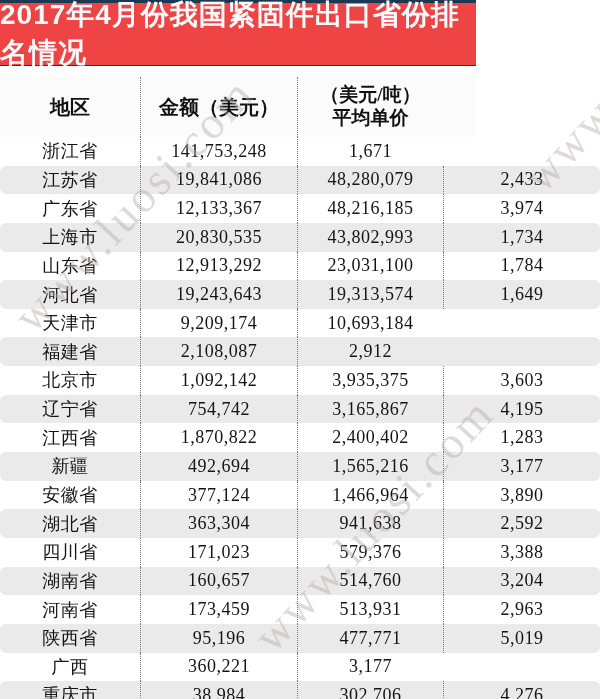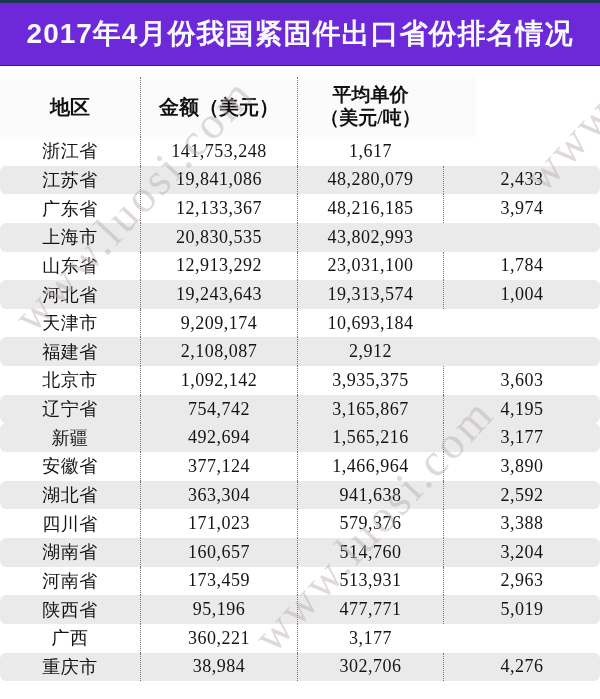--- a/index.html
+++ b/index.html
@@ -2,22 +2,22 @@
 <html><head>
 <meta charset="utf-8">
 <style>
   * { margin:0; padding:0; box-sizing:border-box; }
   body { background:#ffffff; font-family:"Liberation Serif", "DejaVu Serif", serif; }
   .page {
     position:relative; width:600px; height:699px;
     background:#ffffff; overflow:hidden;
   }
   .title-bar {
-    position:absolute; left:0; top:0; width:600px; height:66px;
-    background:#6d28d9; border-top:3px solid #1B3854; border-bottom:1px solid #1B3854;
+    position:absolute; left:0; top:0; width:476px; height:66px;
+    background:#ef4444; border-top:3px solid #1B3854; border-bottom:1px solid #1B3854;
     display:flex; align-items:center; justify-content:center;
   }
   .title-bar .title {
     color:#F7FAFD; font-size:28px; font-weight:bold; letter-spacing:1px;
     font-family:"Liberation Sans", "DejaVu Sans", sans-serif;
   }
   .table { position:absolute; left:0; top:66px; width:476px;margin-top:11px; }
   .thead {
     display:grid; grid-template-columns:140px 157px 146px 157px;
     height:60px; background:#FBFBFB;
@@ -62,58 +62,59 @@
 
   <div class="table">
     <div class="thead">
       <div class="hcell">
         <span>地区</span>
       </div>
       <div class="hcell cell-border">
         <span>金额（美元）</span>
       </div>
       <div class="hcell h3 cell-border">
+        <span>（美元/吨）</span>
         <span>平均单价</span>
-        <span>（美元/吨）</span>
       </div>
     </div>
     <div class="tbody">
         <div class="trow">
           <div class="cell">浙江省</div>
           <div class="cell cell-border">141,753,248</div>
-          <div class="cell cell-border">1,617</div>
+          <div class="cell cell-border">1,671</div>
         </div>
         <div class="trow stripe">
           <div class="cell">江苏省</div>
           <div class="cell cell-border">19,841,086</div>
           <div class="cell cell-border">48,280,079</div>
           <div class="cell cell-border">2,433</div>
         </div>
         <div class="trow">
           <div class="cell">广东省</div>
           <div class="cell cell-border">12,133,367</div>
           <div class="cell cell-border">48,216,185</div>
           <div class="cell cell-border">3,974</div>
         </div>
         <div class="trow stripe">
           <div class="cell">上海市</div>
           <div class="cell cell-border">20,830,535</div>
           <div class="cell cell-border">43,802,993</div>
+          <div class="cell cell-border">1,734</div>
         </div>
         <div class="trow">
           <div class="cell">山东省</div>
           <div class="cell cell-border">12,913,292</div>
           <div class="cell cell-border">23,031,100</div>
           <div class="cell cell-border">1,784</div>
         </div>
         <div class="trow stripe">
           <div class="cell">河北省</div>
           <div class="cell cell-border">19,243,643</div>
           <div class="cell cell-border">19,313,574</div>
-          <div class="cell cell-border">1,004</div>
+          <div class="cell cell-border">1,649</div>
         </div>
         <div class="trow">
           <div class="cell">天津市</div>
           <div class="cell cell-border">9,209,174</div>
           <div class="cell cell-border">10,693,184</div>
         </div>
         <div class="trow stripe">
           <div class="cell">福建省</div>
           <div class="cell cell-border">2,108,087</div>
           <div class="cell cell-border">2,912</div>
@@ -123,20 +124,26 @@
           <div class="cell cell-border">1,092,142</div>
           <div class="cell cell-border">3,935,375</div>
           <div class="cell cell-border">3,603</div>
         </div>
         <div class="trow stripe">
           <div class="cell">辽宁省</div>
           <div class="cell cell-border">754,742</div>
           <div class="cell cell-border">3,165,867</div>
           <div class="cell cell-border">4,195</div>
         </div>
+        <div class="trow">
+          <div class="cell">江西省</div>
+          <div class="cell cell-border">1,870,822</div>
+          <div class="cell cell-border">2,400,402</div>
+          <div class="cell cell-border">1,283</div>
+        </div>
         <div class="trow stripe">
           <div class="cell">新疆</div>
           <div class="cell cell-border">492,694</div>
           <div class="cell cell-border">1,565,216</div>
           <div class="cell cell-border">3,177</div>
         </div>
         <div class="trow">
           <div class="cell">安徽省</div>
           <div class="cell cell-border">377,124</div>
           <div class="cell cell-border">1,466,964</div>

